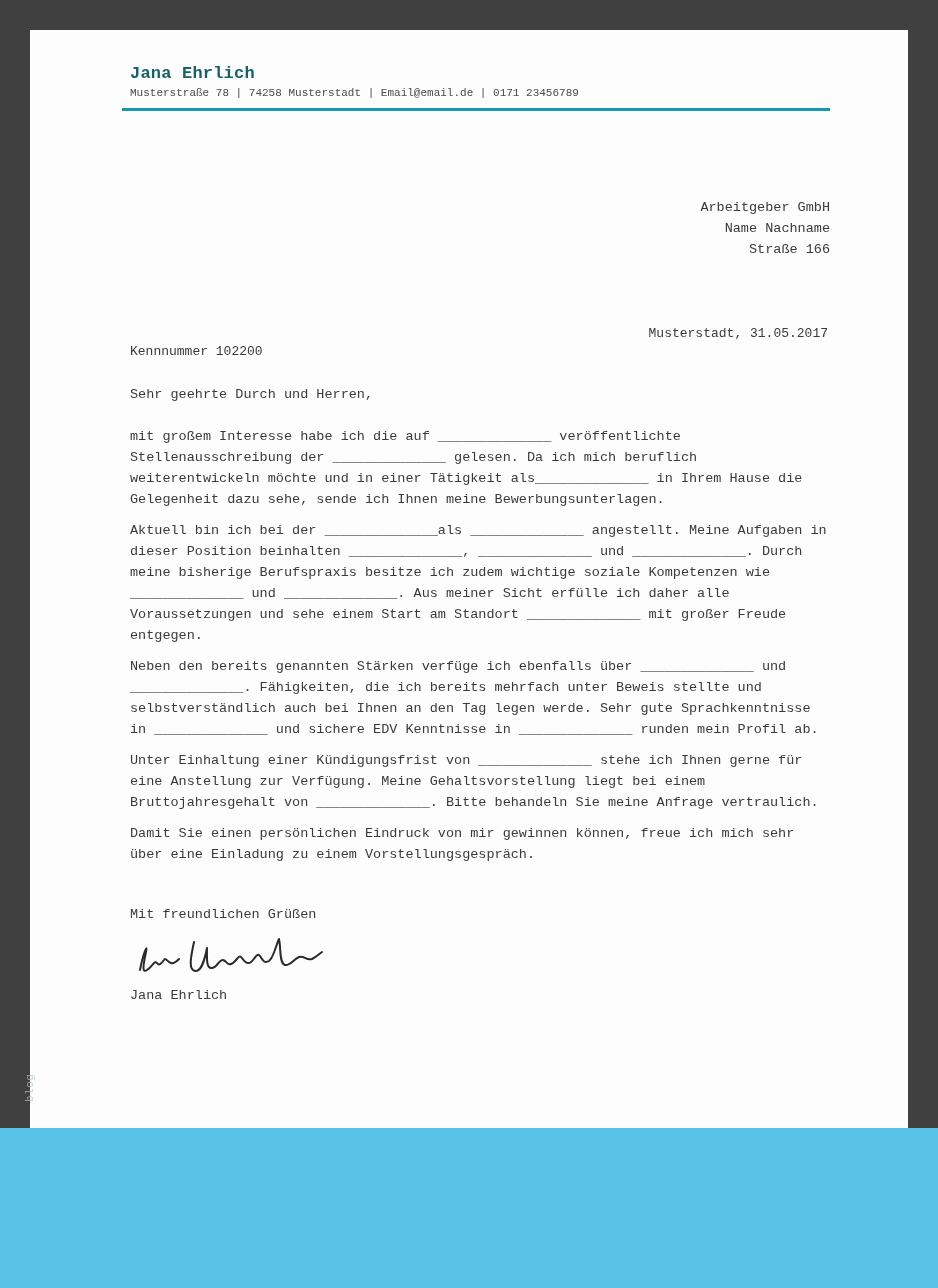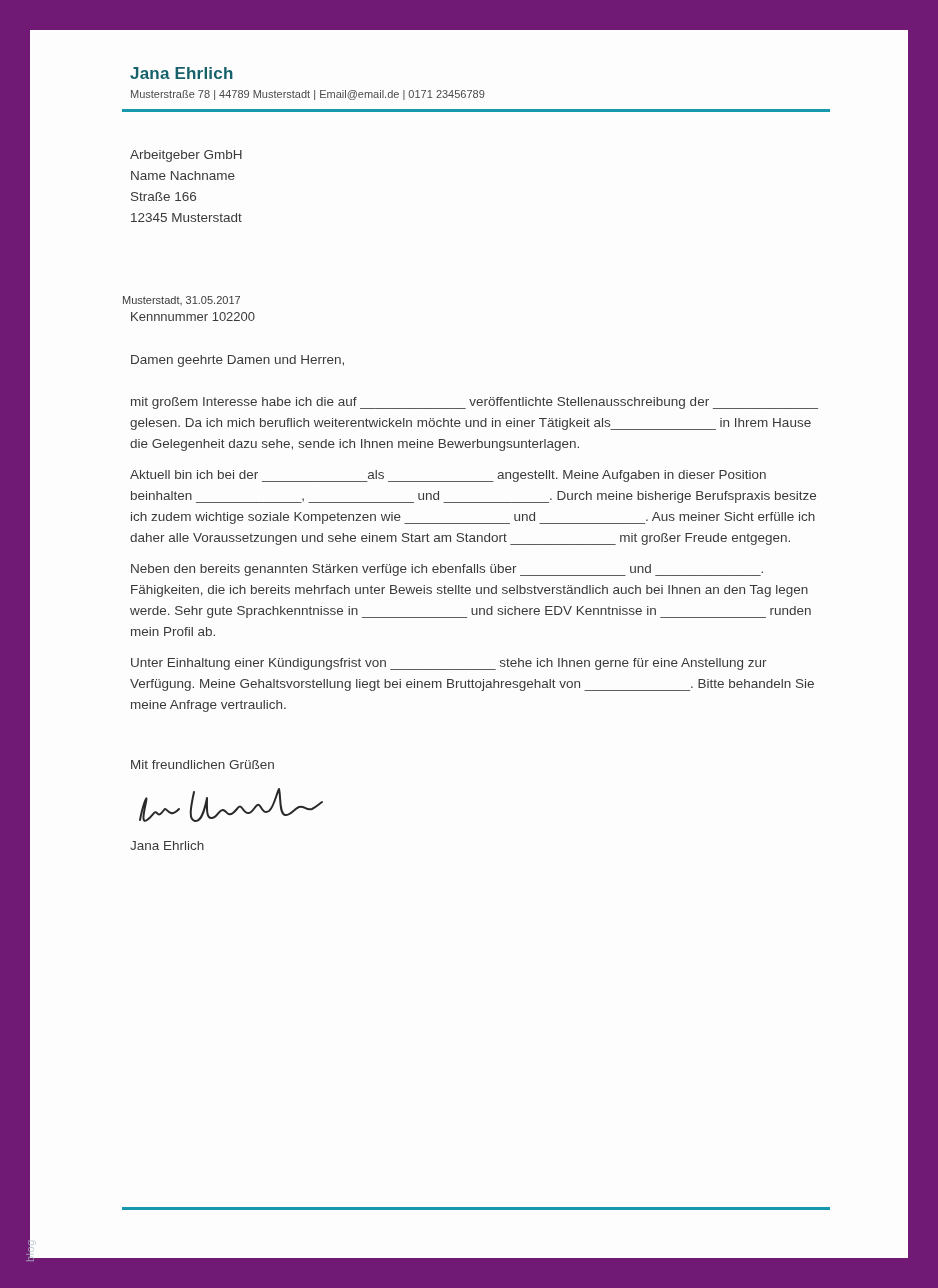--- a/index.html
+++ b/index.html
@@ -4,24 +4,25 @@
 <style>
   * { margin: 0; padding: 0; box-sizing: border-box; }
   html, body { width: 938px; }
   body {
     font-family: "Liberation Sans", sans-serif;
     background: #58C3E6;
     color: #3a3a3a;
   }
   .frame {
     width: 938px;
-    height: 1288px;
-    background: #701a75;
+    height: 1128px;
+    background: #404040;
     padding: 30px;
     position: relative;
+    font-family: Liberation Mono, monospace;
   }
   .page {
     width: 878px;
     height: 1228px;
     background: #fdfdfd;
     padding: 34px 78px 0 92px;
     display: flex;
     flex-direction: column;
     overflow: hidden;
   }
@@ -38,29 +39,30 @@
     color: #4a4a4a;
     margin-bottom: 9px;
   }
   .rule {
     height: 3px;
     background: #1898AC;
     border: none;
     width: 100%;
   }
   .recipient {
-    margin-top: 32px;
+    margin-top: 86px;
     padding-left: 8px;
     font-size: 13.5px;
     line-height: 21px;
+    text-align: right;
   }
   .date-row {
     margin-top: 66px;
-    text-align: left;
-    font-size: 11px;
+    text-align: right;
+    font-size: 13px;
     padding-right: 2px;
   }
   .subject {
     margin-top: 24px;
     padding-left: 8px;
     color: #17616B;
     font-size: 19.5px;
     font-weight: bold;
     letter-spacing: 0.2px;
   }
@@ -111,42 +113,42 @@
   }
 </style>
 </head>
 <body>
 
 <div class="frame">
   <div class="page">
 
     <div class="sender-block">
       <div class="sender-name">Jana Ehrlich</div>
-      <div class="sender-contact">Musterstraße 78  |  44789 Musterstadt  |  Email@email.de  |  0171 23456789</div>
+      <div class="sender-contact">Musterstraße 78  |  74258 Musterstadt  |  Email@email.de  |  0171 23456789</div>
     </div>
     <div class="rule"></div>
 
     <div class="recipient">
       <div>Arbeitgeber GmbH</div>
       <div>Name Nachname</div>
       <div>Straße 166</div>
-      <div>12345 Musterstadt</div>
     </div>
 
     <div class="date-row">Musterstadt, 31.05.2017</div>
 
     <div class="reference">Kennnummer 102200</div>
 
-    <div class="salutation">Damen geehrte Damen und Herren,</div>
+    <div class="salutation">Sehr geehrte Durch und Herren,</div>
 
     <div class="body-text">
       <p>mit großem Interesse habe ich die auf ______________ veröffentlichte Stellenausschreibung der ______________ gelesen. Da ich mich beruflich weiterentwickeln möchte und in einer Tätigkeit als______________ in Ihrem Hause die Gelegenheit dazu sehe, sende ich Ihnen meine Bewerbungsunterlagen.</p>
       <p>Aktuell bin ich bei der ______________als ______________ angestellt. Meine Aufgaben in dieser Position beinhalten ______________, ______________ und ______________. Durch meine bisherige Berufspraxis besitze ich zudem wichtige soziale Kompetenzen wie ______________ und ______________. Aus meiner Sicht erfülle ich daher alle Voraussetzungen und sehe einem Start am Standort ______________ mit großer Freude entgegen.</p>
       <p>Neben den bereits genannten Stärken verfüge ich ebenfalls über ______________ und ______________. Fähigkeiten, die ich bereits mehrfach unter Beweis stellte und selbstverständlich auch bei Ihnen an den Tag legen werde. Sehr gute Sprachkenntnisse in ______________ und sichere EDV Kenntnisse in ______________ runden mein Profil ab.</p>
       <p>Unter Einhaltung einer Kündigungsfrist von ______________ stehe ich Ihnen gerne für eine Anstellung zur Verfügung. Meine Gehaltsvorstellung liegt bei einem Bruttojahresgehalt von ______________. Bitte behandeln Sie meine Anfrage vertraulich.</p>
+      <p>Damit Sie einen persönlichen Eindruck von mir gewinnen können, freue ich mich sehr über eine Einladung zu einem Vorstellungsgespräch.</p>
     </div>
 
     <div class="closing">Mit freundlichen Grüßen</div>
 
     <div class="signature">
       <svg width="200" height="56" viewBox="0 0 200 56">
         <g fill="none" stroke="#2a2a2a" stroke-width="2" stroke-linecap="round" stroke-linejoin="round">
           <path d="M10 40 C 13 24, 18 12, 16 22 C 14 32, 11 44, 17 40 C 23 36, 24 30, 27 33 C 29 36, 31 34, 34 30 C 36 27, 37 32, 41 33 C 44 34, 47 31, 49 29"></path>
           <path d="M64 12 C 61 26, 58 40, 65 41 C 72 42, 75 28, 77 18 C 77 28, 76 39, 82 38 C 88 37, 89 29, 93 30 C 97 31, 98 37, 103 33 C 108 29, 109 24, 112 28 C 114 31, 117 35, 121 32 C 125 29, 127 22, 130 26 C 132 29, 134 34, 139 31 C 144 27, 146 15, 149 9 C 151 17, 149 33, 155 35 C 160 36, 164 29, 169 27 C 174 25, 176 31, 182 29 C 186 27, 189 24, 192 22"></path>
         </g>

